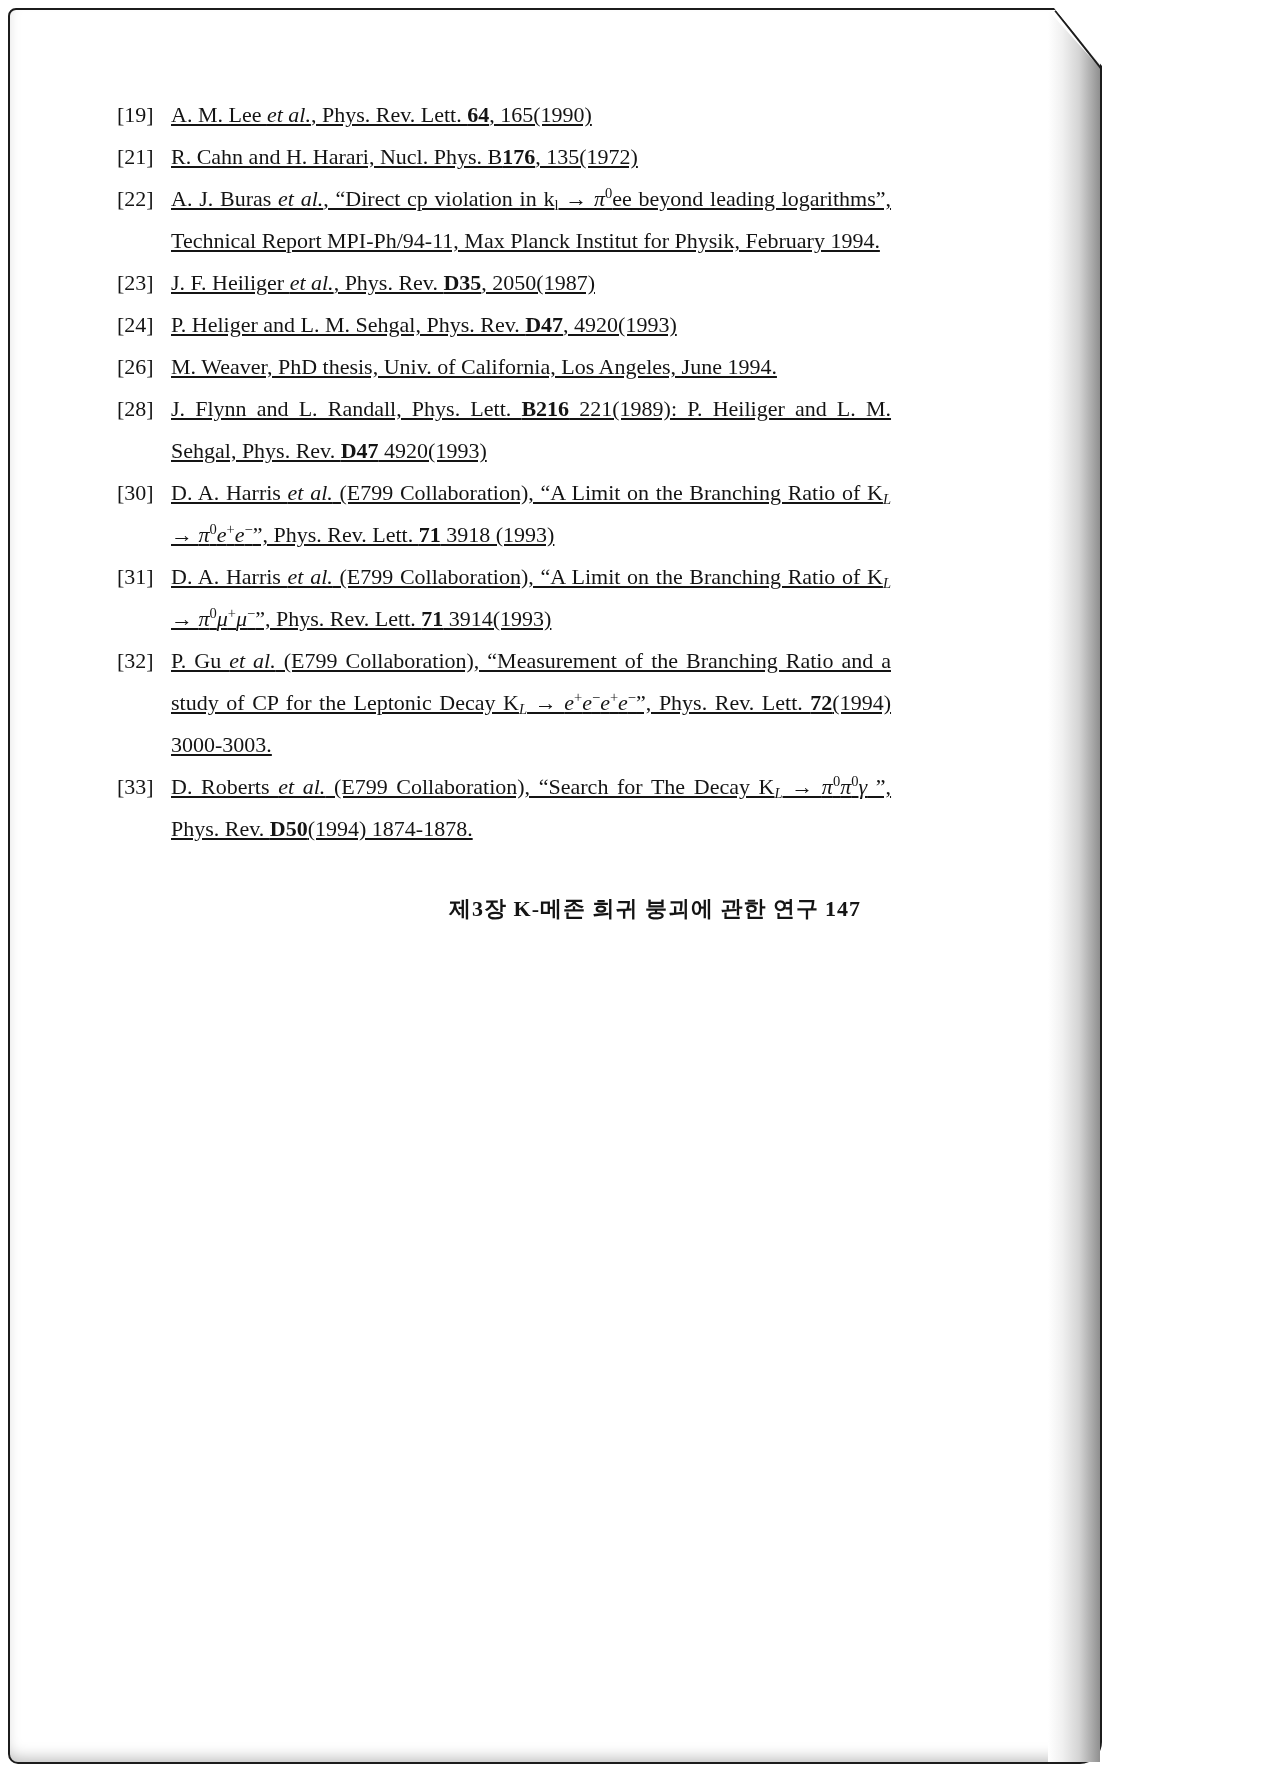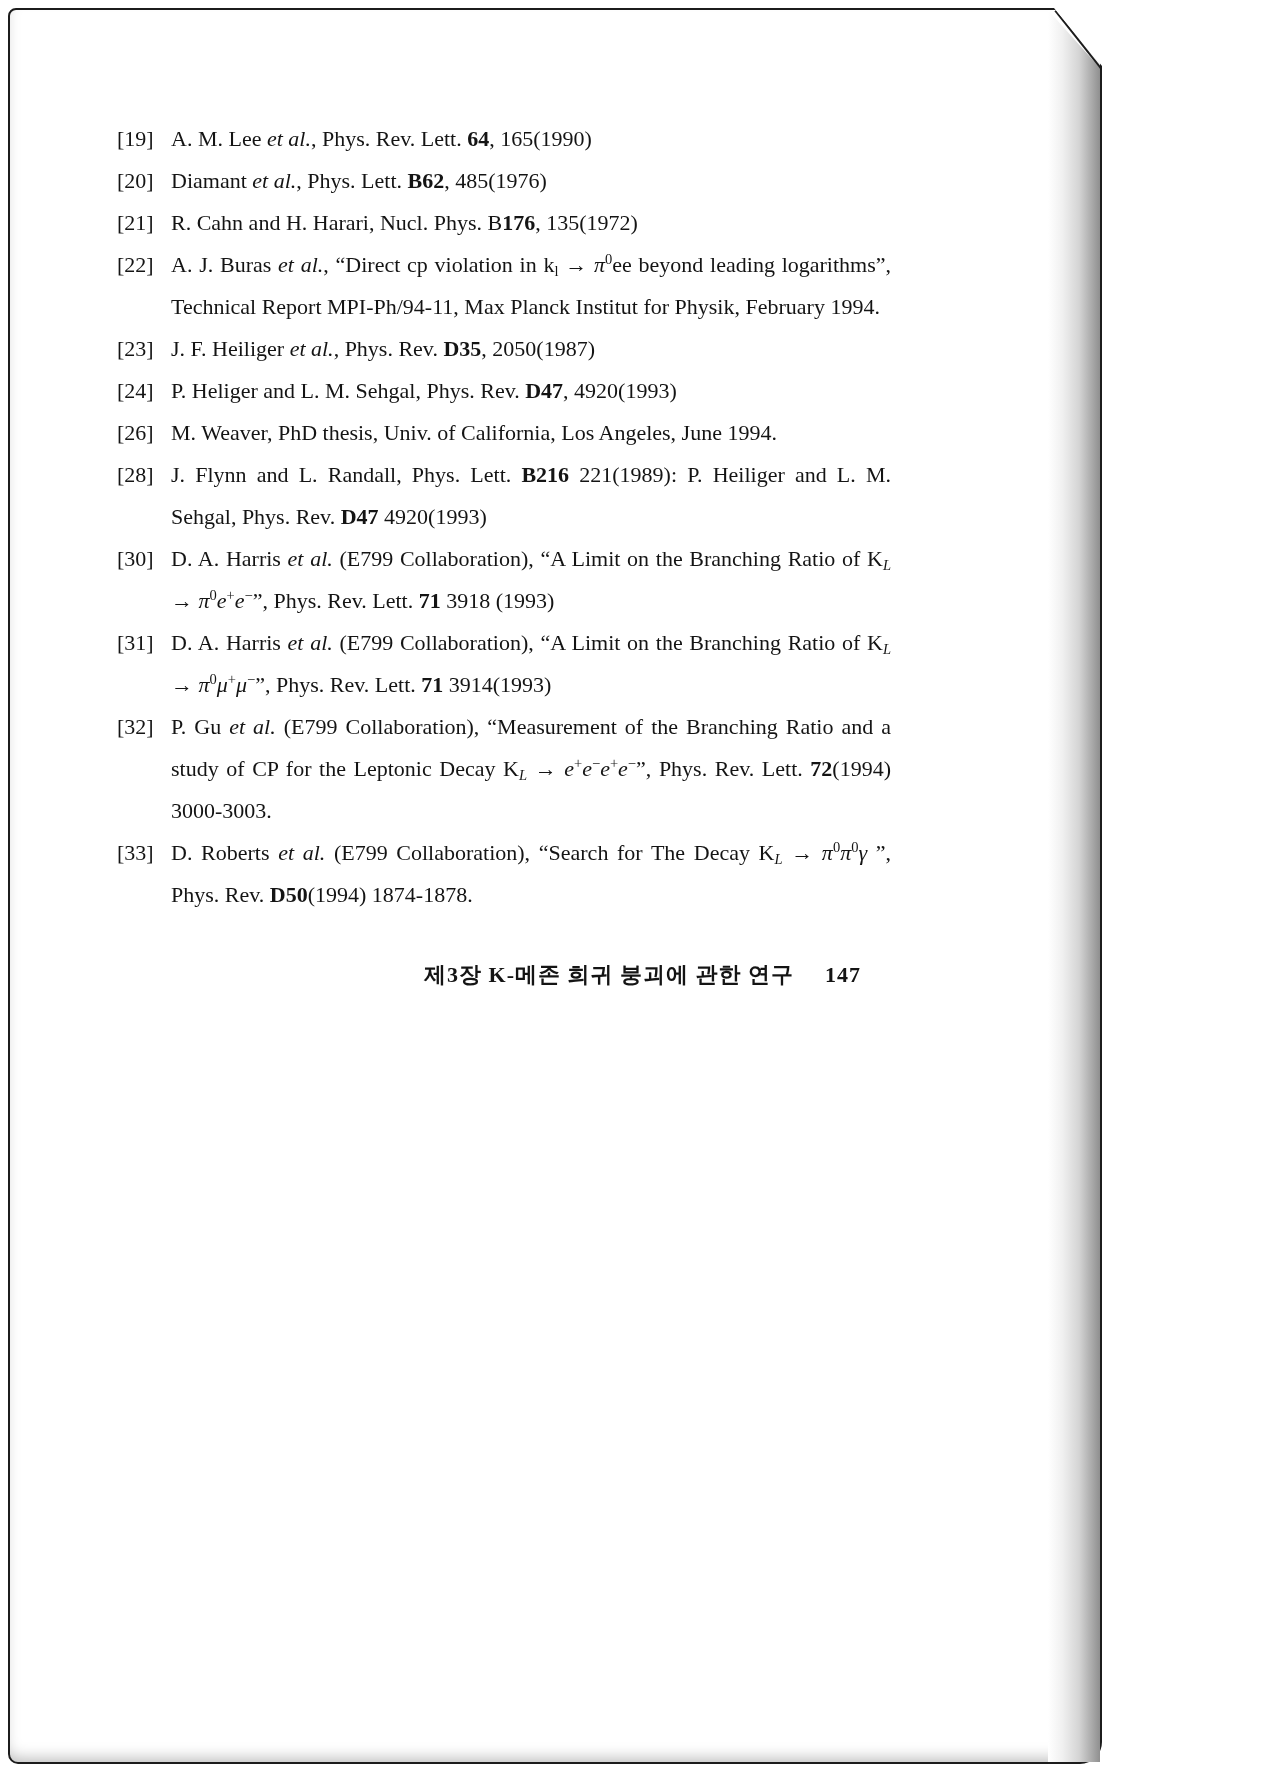--- a/index.html
+++ b/index.html
@@ -37,52 +37,52 @@
     background: #1c1c1c;
     transform-origin: 0 0;
     transform: rotate(51.6deg);
   }
   .content {
     position: absolute;
     left: 107px; top: 0;
     width: 774px;
   }
   .ref-list {
-    padding-top: 108px;
+    padding-top: 84px;
     font-size: 22px;
     line-height: 42px;
     text-align: justify;
+    text-decoration: underline;
   }
   .ref { padding-left: 54px; }
   .lab { display: inline-block; width: 54px; margin-left: -54px; }
   .it  { font-style: italic; }
   .b   { font-weight: 700; }
   .sup { font-size: 0.66em; position: relative; top: -0.55em; line-height: 0; }
   .sub { font-size: 0.66em; position: relative; top: 0.28em; line-height: 0; }
   .footer {
     margin-top: 38px;
     text-align: right;
     padding-right: 30px;
     font-size: 22px;
     line-height: 42px;
     font-weight: 700;
     letter-spacing: 1px;
   }
-  .pgnum { margin-left: 31px; text-align: right; }
+  .pgnum { margin-left: 6px; text-align: right; }
 </style>
 </head>
 <body>
 
 <div class="book">
   <div class="fore-edge"></div>
   <div class="chamfer"></div>
   <div class="content">
     <div class="ref-list">
         <div class="ref"><span class="lab">[19]</span><span><span>A. M. Lee </span><span class="it">et al.</span><span>, Phys. Rev. Lett. </span><span class="b">64</span><span>, 165(1990)</span></span></div>
-        <div class="ref"><span class="lab">[20]</span><span><span>Diamant </span><span class="it">et al.</span><span>, Phys. Lett. </span><span class="b">B62</span><span>, 485(1976)</span></span></div>
         <div class="ref"><span class="lab">[21]</span><span><span>R. Cahn and H. Harari, Nucl. Phys. B</span><span class="b">176</span><span>, 135(1972)</span></span></div>
         <div class="ref"><span class="lab">[22]</span><span><span>A. J. Buras </span><span class="it">et al.</span><span>, “Direct cp violation in k</span><span class="sub">l</span><span> → </span><span class="it">π</span><span class="sup">0</span><span>ee beyond leading logarithms”, Technical Report MPI-Ph/94-11, Max Planck Institut for Physik, February 1994.</span></span></div>
         <div class="ref"><span class="lab">[23]</span><span><span>J. F. Heiliger </span><span class="it">et al.</span><span>, Phys. Rev. </span><span class="b">D35</span><span>, 2050(1987)</span></span></div>
         <div class="ref"><span class="lab">[24]</span><span><span>P. Heliger and L. M. Sehgal, Phys. Rev. </span><span class="b">D47</span><span>, 4920(1993)</span></span></div>
         <div class="ref"><span class="lab">[26]</span><span><span>M. Weaver, PhD thesis, Univ. of California, Los Angeles, June 1994.</span></span></div>
         <div class="ref"><span class="lab">[28]</span><span><span>J. Flynn and L. Randall, Phys. Lett. </span><span class="b">B216</span><span> 221(1989): P. Heiliger and L. M. Sehgal, Phys. Rev. </span><span class="b">D47</span><span> 4920(1993)</span></span></div>
         <div class="ref"><span class="lab">[30]</span><span><span>D. A. Harris </span><span class="it">et al.</span><span> (E799 Collaboration), “A Limit on the Branching Ratio of K</span><span class="it sub">L</span><span> → </span><span class="it">π</span><span class="sup">0</span><span class="it">e</span><span class="sup">+</span><span class="it">e</span><span class="sup">−</span><span>”, Phys. Rev. Lett. </span><span class="b">71</span><span> 3918 (1993)</span></span></div>
         <div class="ref"><span class="lab">[31]</span><span><span>D. A. Harris </span><span class="it">et al.</span><span> (E799 Collaboration), “A Limit on the Branching Ratio of K</span><span class="it sub">L</span><span> → </span><span class="it">π</span><span class="sup">0</span><span class="it">μ</span><span class="sup">+</span><span class="it">μ</span><span class="sup">−</span><span>”, Phys. Rev. Lett. </span><span class="b">71</span><span> 3914(1993)</span></span></div>
         <div class="ref"><span class="lab">[32]</span><span><span>P. Gu </span><span class="it">et al.</span><span> (E799 Collaboration), “Measurement of the Branching Ratio and a study of CP for the Leptonic Decay K</span><span class="it sub">L</span><span> → </span><span class="it">e</span><span class="sup">+</span><span class="it">e</span><span class="sup">−</span><span class="it">e</span><span class="sup">+</span><span class="it">e</span><span class="sup">−</span><span>”, Phys. Rev. Lett. </span><span class="b">72</span><span>(1994) 3000-3003.</span></span></div>
         <div class="ref"><span class="lab">[33]</span><span><span>D. Roberts </span><span class="it">et al.</span><span> (E799 Collaboration), “Search for The Decay K</span><span class="it sub">L</span><span> → </span><span class="it">π</span><span class="sup">0</span><span class="it">π</span><span class="sup">0</span><span class="it">γ</span><span> ”, Phys. Rev. </span><span class="b">D50</span><span>(1994) 1874-1878.</span></span></div>

